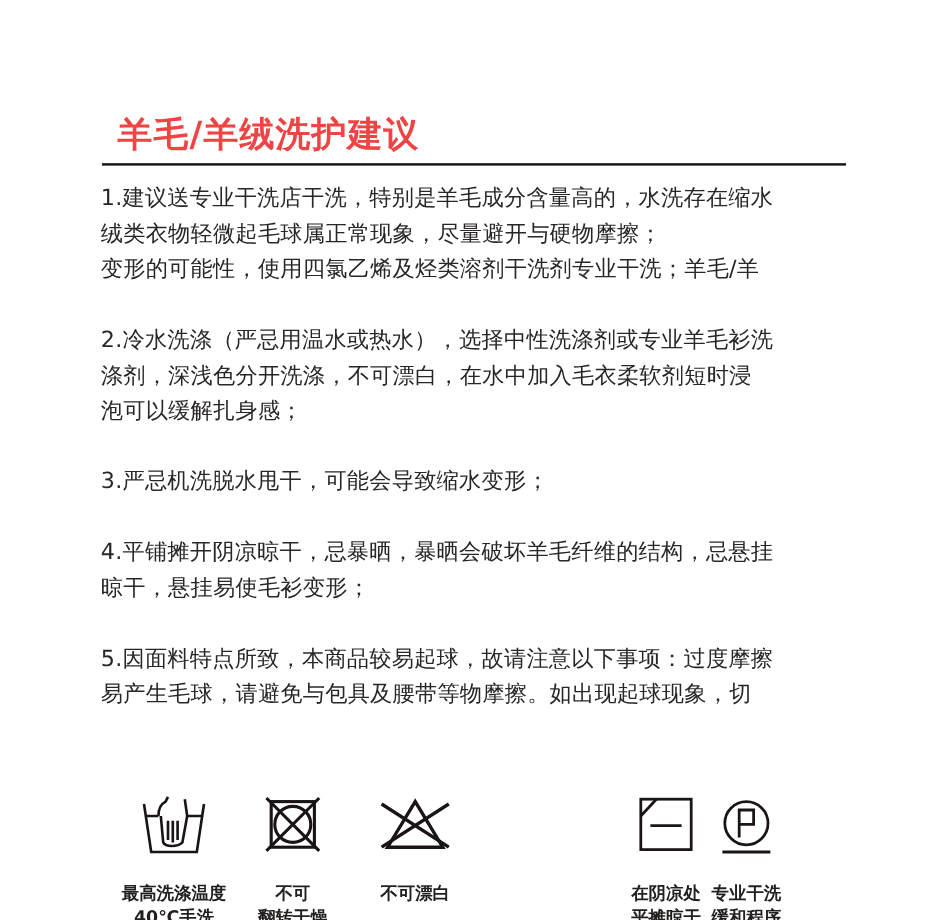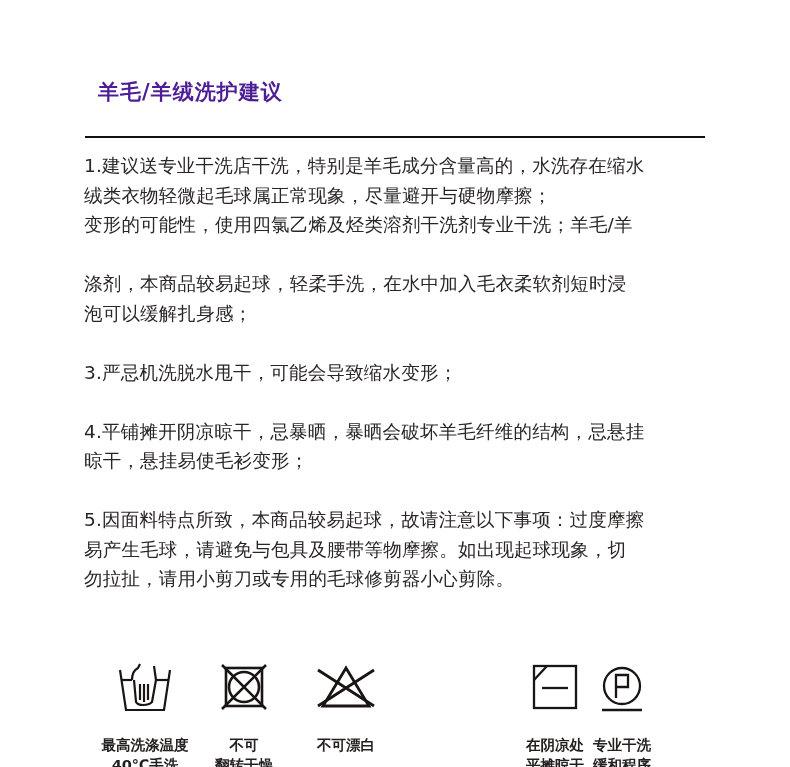--- a/index.html
+++ b/index.html
@@ -1,19 +1,19 @@
 <!DOCTYPE html>
 <html><head>
 <meta charset="utf-8">
 <style>
   html, body { margin:0; padding:0; background:#ffffff; }
   body { width:790px; height:767px; position:relative; overflow:hidden;
          font-family:"DejaVu Sans","Liberation Sans",sans-serif; color:#231f1e; }
-  .title { position:absolute; left:98px; top:72px; font-size:21px; font-weight:bold;
-           letter-spacing:1px; color:#4c1d95; line-height:40px; }
+  .title { position:absolute; left:98px; top:92px; font-size:29px; font-weight:bold;
+           letter-spacing:1px; color:#ef4444; line-height:40px; }
   .rule { position:absolute; left:85px; top:136px; width:620px; height:2px; background:#111; }
   .body { position:absolute; left:84px; top:151px; width:600px; }
   .para { font-size:18.5px; line-height:29.5px; color:#2a2626; margin:0; white-space:pre-wrap; letter-spacing:0.2px; }
   .gap { height:29.5px; }
   .icons { position:absolute; left:95px; top:662px; width:600px; height:105px; }
   .icon-cell { position:absolute; top:0; width:110px; text-align:center; }
   .icon-cell svg { display:block; margin:0 auto; }
   .label { font-size:14.5px; font-weight:bold; line-height:20px; color:#231f1e; margin-top:21px; }
 </style>
 </head>
@@ -23,37 +23,37 @@
 <div class="rule"></div>
 
 <div class="body">
   <div>
     <p class="para">1.建议送专业干洗店干洗，特别是羊毛成分含量高的，水洗存在缩水</p>
     <p class="para">绒类衣物轻微起毛球属正常现象，尽量避开与硬物摩擦；</p>
     <p class="para">变形的可能性，使用四氯乙烯及烃类溶剂干洗剂专业干洗；羊毛/羊</p>
   </div>
   <div class="gap"></div>
   <div>
-    <p class="para">涤剂，本商品较易起球，轻柔手洗，在水中加入毛衣柔软剂短时浸</p>
+    <p class="para">2.冷水洗涤（严忌用温水或热水），选择中性洗涤剂或专业羊毛衫洗</p>
+    <p class="para">涤剂，深浅色分开洗涤，不可漂白，在水中加入毛衣柔软剂短时浸</p>
     <p class="para">泡可以缓解扎身感；</p>
   </div>
   <div class="gap"></div>
   <div>
     <p class="para">3.严忌机洗脱水甩干，可能会导致缩水变形；</p>
   </div>
   <div class="gap"></div>
   <div>
     <p class="para">4.平铺摊开阴凉晾干，忌暴晒，暴晒会破坏羊毛纤维的结构，忌悬挂</p>
     <p class="para">晾干，悬挂易使毛衫变形；</p>
   </div>
   <div class="gap"></div>
   <div>
     <p class="para">5.因面料特点所致，本商品较易起球，故请注意以下事项：过度摩擦</p>
     <p class="para">易产生毛球，请避免与包具及腰带等物摩擦。如出现起球现象，切</p>
-    <p class="para">勿拉扯，请用小剪刀或专用的毛球修剪器小心剪除。</p>
   </div>
 </div>
 
 <div class="icons">
 
   <div class="icon-cell" style="left:-5px;">
     <svg width="62" height="52" viewBox="0 0 62 52">
       <g fill="none" stroke="#1a1514" stroke-width="2.2" stroke-linejoin="miter">
         <path d="M6 8 L12 48 L50 48 L56 8"></path>
         <path d="M8 18 L18 18"></path>

